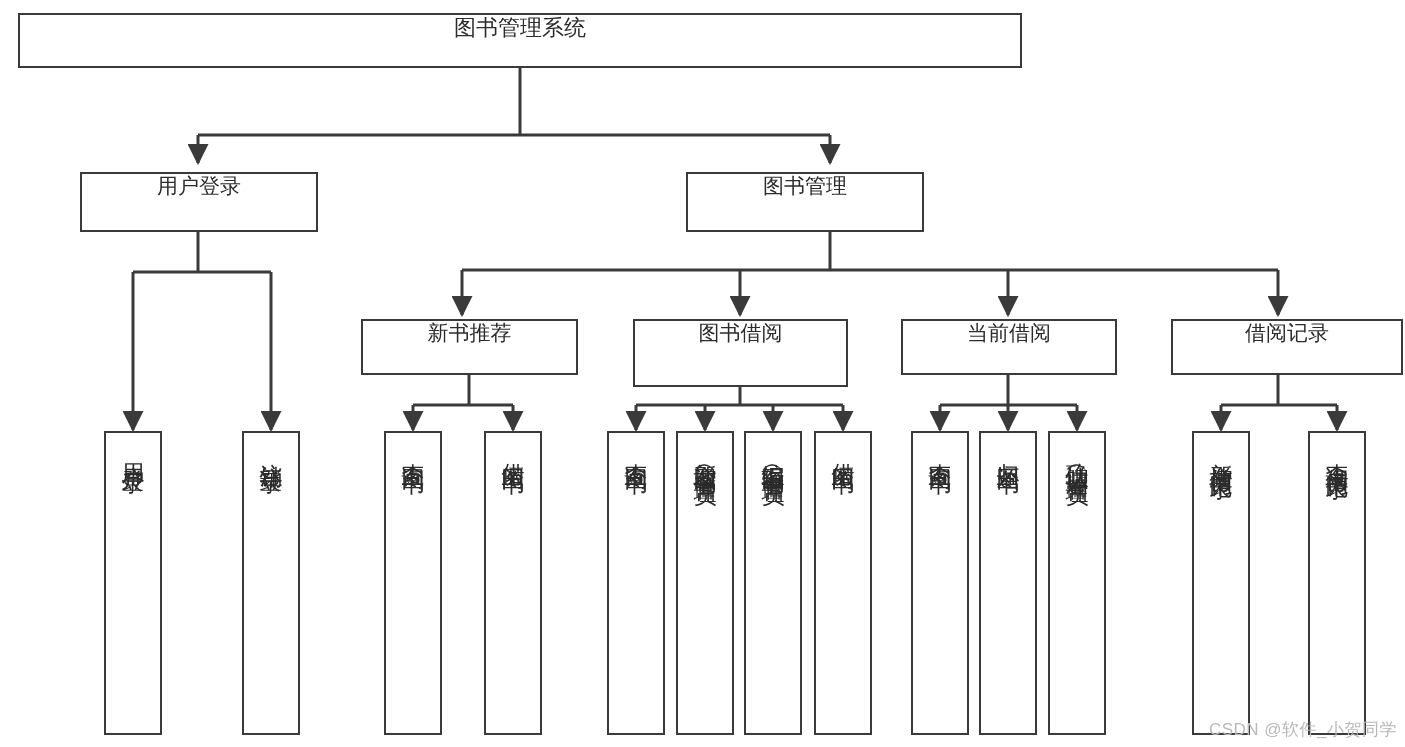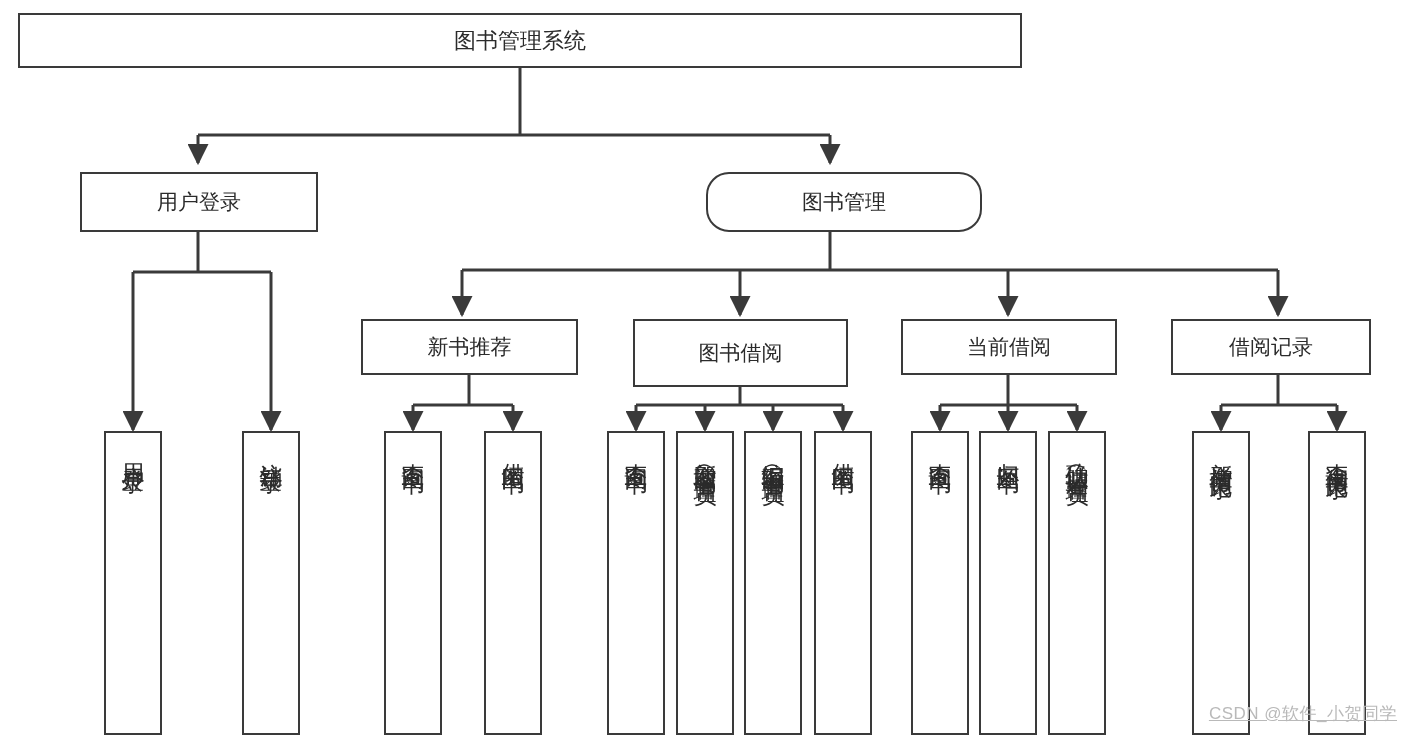--- a/index.html
+++ b/index.html
@@ -24,21 +24,21 @@
     width: 1405px;
     height: 747px;
     pointer-events: none;
   }
   .node {
     position: absolute;
     box-sizing: border-box;
     border: 2px solid #3a3a3a;
     background: #ffffff;
     display: flex;
-    align-items: center;
+    align-items: flex-start;
     justify-content: center;
     color: #2b2b2b;
   }
   .node .label {
     display: block;
     text-align: center;
     line-height: 1.15;
     white-space: nowrap;
   }
   .node-h .label {
@@ -56,27 +56,26 @@
     writing-mode: vertical-rl;
     text-orientation: upright;
     font-size: 23px;
     letter-spacing: 3px;
     line-height: 1;
     white-space: nowrap;
   }
   .watermark {
     position: absolute;
     right: 8px;
-    bottom: 22px;
+    bottom: 6px;
     font-size: 17px;
     color: #b9b9b9;
     letter-spacing: 0.5px;
     white-space: nowrap;
     pointer-events: none;
-    text-decoration: underline;
   }
 </style>
 </head>
 <body>
 
 <div id="canvas">
 
   <svg class="connectors" viewBox="0 0 1405 747" xmlns="http://www.w3.org/2000/svg">
     <defs>
       <marker id="arrow" viewBox="0 0 10 10" refX="9" refY="5" markerWidth="7" markerHeight="7" orient="auto-start-reverse">
@@ -129,37 +128,37 @@
   </svg>
 
   <div class="node node-h node-root" style="left:18px; top:13px; width:1004px; height:55px;">
     <span class="label">图书管理系统</span>
   </div>
 
   <div class="node node-h" style="left:80px; top:172px; width:238px; height:60px;">
     <span class="label">用户登录</span>
   </div>
 
-  <div class="node node-h" style="left:706px; top:172px; width:276px; height:60px;border-radius:23px;">
+  <div class="node node-h" style="left:686px; top:172px; width:238px; height:60px;">
     <span class="label">图书管理</span>
   </div>
 
   <div class="node node-h" style="left:361px; top:319px; width:217px; height:56px;">
     <span class="label">新书推荐</span>
   </div>
 
   <div class="node node-h" style="left:633px; top:319px; width:215px; height:68px;">
     <span class="label">图书借阅</span>
   </div>
 
   <div class="node node-h" style="left:901px; top:319px; width:216px; height:56px;font-family:Liberation Serif, serif;">
     <span class="label">当前借阅</span>
   </div>
 
-  <div class="node node-h" style="left:1171px; top:319px; width:200px; height:56px;">
+  <div class="node node-h" style="left:1171px; top:319px; width:232px; height:56px;">
     <span class="label">借阅记录</span>
   </div>
 
   <div class="node node-v" style="left:104px; top:431px; width:58px; height:304px;">
     <span class="label">用户登录</span>
   </div>
 
   <div class="node node-v" style="left:242px; top:431px; width:58px; height:304px;">
     <span class="label">注销登录</span>
   </div>

